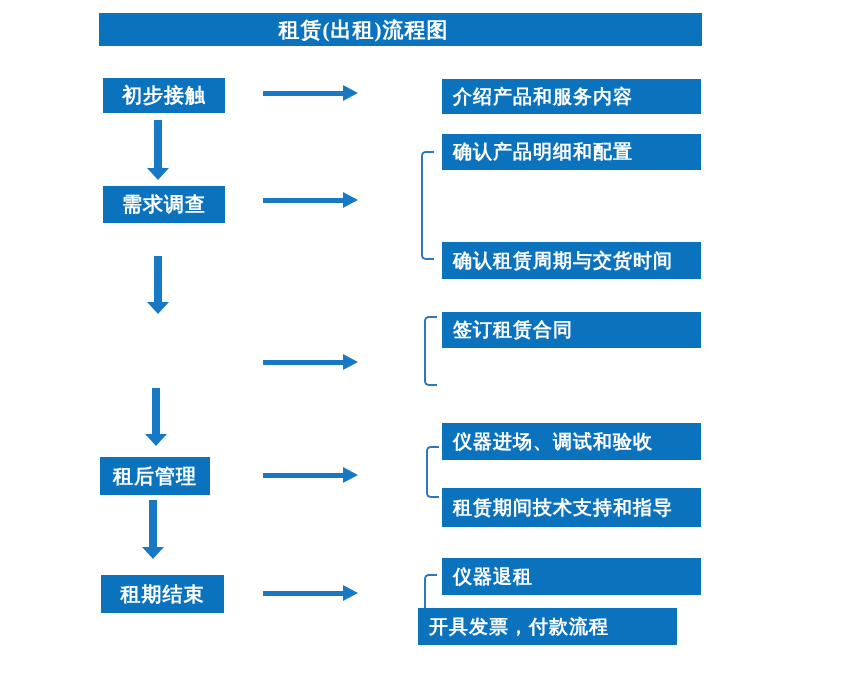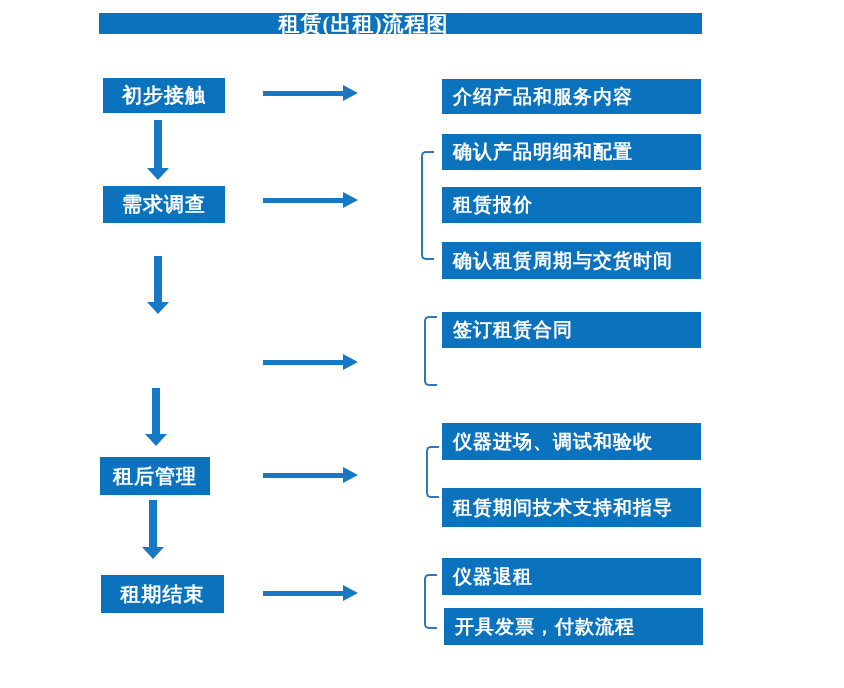--- a/index.html
+++ b/index.html
@@ -23,21 +23,21 @@
                 border-top:12px solid #1778c5;border-left:11px solid transparent;border-right:11px solid transparent;}
   
   .bracket{position:absolute;border-left:2px solid #2e77bd;border-top:2px solid #2e77bd;
            border-bottom:2px solid #2e77bd;border-radius:5px 0 0 5px;width:13px;box-sizing:border-box;}
 </style>
 </head>
 <body>
 
 <div class="canvas">
 
-  <div class="bluebox titlebar" style="left:99px;top:13px;width:603px;height:21px;">
+  <div class="bluebox titlebar" style="left:99px;top:13px;width:603px;height:33px;">
     <span>租赁(出租)流程图</span>
   </div>
 
   <div class="bluebox stage" style="left:103px;top:78px;width:122px;height:35px;">
     <span>初步接触</span>
   </div>
   <div class="bluebox stage" style="left:103px;top:186px;width:122px;height:37px;">
     <span>需求调查</span>
   </div>
   <div class="bluebox stage" style="left:100px;top:457px;width:110px;height:38px;">
@@ -90,38 +90,35 @@
   <div class="bracket" style="left:426px;top:446px;height:52px;"></div>
   <div class="bracket" style="left:424px;top:574px;height:55px;"></div>
 
   <div class="bluebox outbox" style="left:442px;top:79px;width:259px;height:35px;align-items:center;">
     <span>介绍产品和服务内容</span>
   </div>
 
   <div class="bluebox outbox" style="left:442px;top:134px;width:259px;height:36px;">
     <span>确认产品明细和配置</span>
   </div>
-  <div class="bluebox outbox" style="left:442px;top:187px;width:259px;height:36px;">
-    <span>租赁报价</span>
-  </div>
   <div class="bluebox outbox" style="left:442px;top:242px;width:259px;height:37px;">
     <span>确认租赁周期与交货时间</span>
   </div>
 
   <div class="bluebox outbox" style="left:442px;top:312px;width:259px;height:36px;">
     <span>签订租赁合同</span>
   </div>
 
   <div class="bluebox outbox" style="left:442px;top:423px;width:259px;height:37px;">
     <span>仪器进场、调试和验收</span>
   </div>
   <div class="bluebox outbox" style="left:442px;top:488px;width:259px;height:39px;">
     <span>租赁期间技术支持和指导</span>
   </div>
 
   <div class="bluebox outbox" style="left:442px;top:558px;width:259px;height:37px;">
     <span>仪器退租</span>
   </div>
-  <div class="bluebox outbox" style="left:444px;top:608px;width:259px;height:37px;">
+  <div class="bluebox outbox" style="left:418px;top:608px;width:259px;height:37px;">
     <span>开具发票，付款流程</span>
   </div>
 
 </div>
 
 </body></html>

